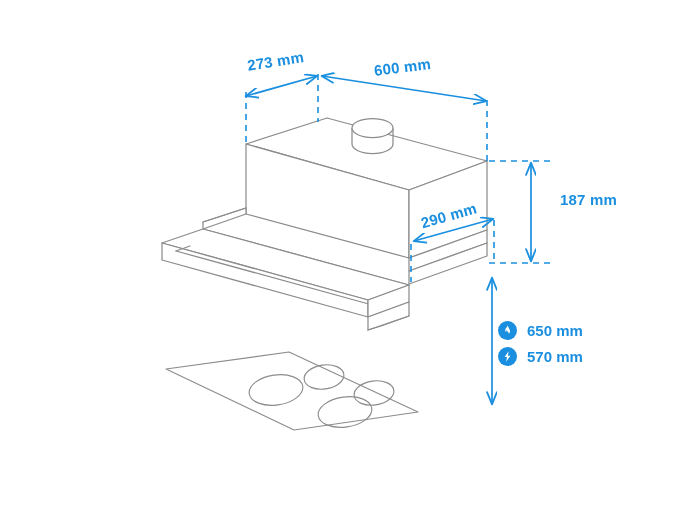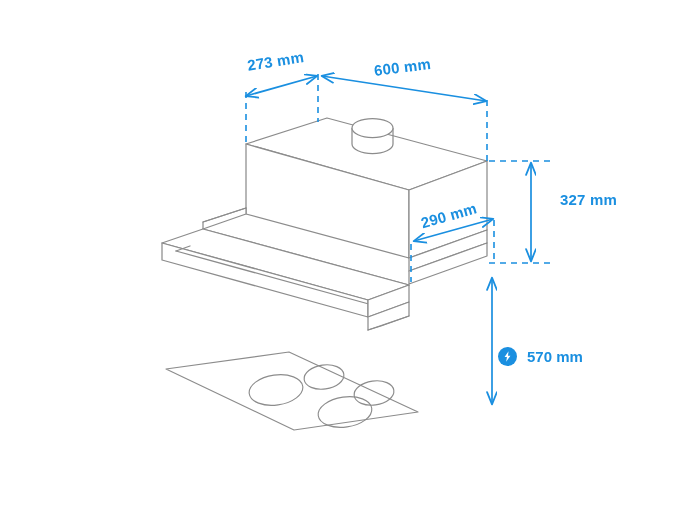--- a/index.html
+++ b/index.html
@@ -162,22 +162,35 @@
       <ellipse cx="345" cy="412" rx="27" ry="15" transform="rotate(-8 345 412)"></ellipse>
     </g>
   </svg>
 
   <div class="dim-label rot-a" style="left:246px; top:57px;">273 mm</div>
 
   <div class="dim-label rot-b" style="left:373px; top:62px;">600 mm</div>
 
   <div class="dim-label rot-c" style="left:419px; top:215px;">290 mm</div>
 
-  <div class="dim-label" style="left:560px; top:191px;">327 mm</div>
+  <div class="dim-label" style="left:560px; top:191px;">187 mm</div>
 
+  <div class="legend-row" style="left:498px; top:321px;">
+    <span class="legend-icon">
+      <svg width="13" height="13" viewBox="0 0 16 16" aria-hidden="true">
+        <path d="M8 1.4 C8 4.2 5.2 4.6 5.2 7.6 C5.2 8.6 5.7 9.5 6.4 10.1
+                 C6.1 9.0 6.5 8.0 7.4 7.3 C7.2 8.5 7.8 9.1 8.7 9.8
+                 C9.5 10.4 9.9 11.2 9.7 12.1 C10.6 11.4 11.1 10.3 11.1 9.1
+                 C11.1 6.0 9.0 4.6 8 1.4 Z" fill="#ffffff"></path>
+        <path d="M8 14.6 C5.6 14.6 4.0 13.0 4.0 10.9 C4.0 13.2 6.0 14.6 8 14.6
+                 C10.0 14.6 12.0 13.2 12.0 10.9 C12.0 13.0 10.4 14.6 8 14.6 Z" fill="#ffffff" opacity="0"></path>
+      </svg>
+    </span>
+    <span class="legend-text">650 mm</span>
+  </div>
 
   <div class="legend-row" style="left:498px; top:347px;">
     <span class="legend-icon">
       <svg width="13" height="13" viewBox="0 0 16 16" aria-hidden="true">
         <path d="M9.3 1.6 L4.4 8.6 L7.3 8.6 L6.4 14.4 L11.6 7.0 L8.6 7.0 Z" fill="#ffffff"></path>
       </svg>
     </span>
     <span class="legend-text">570 mm</span>
   </div>
 

